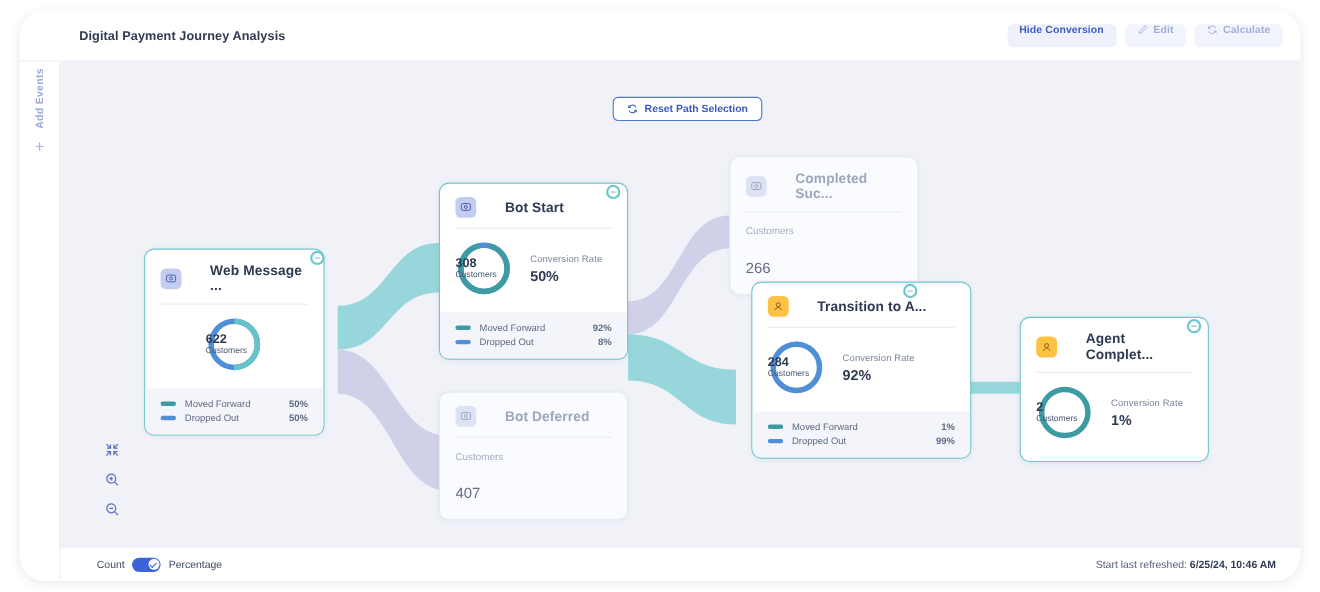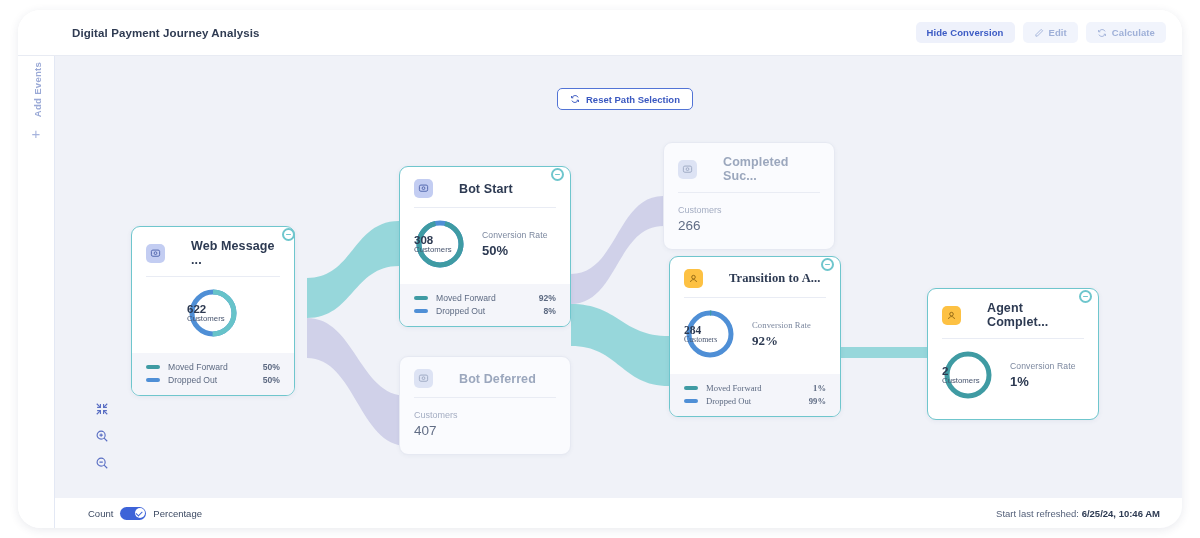--- a/index.html
+++ b/index.html
@@ -24,21 +24,21 @@
     display: flex; align-items: center;
     border-bottom: 1px solid #e8ebf3;
   }
   .hdr-title {
     margin-left: 22px;
     font-size: 11.5px; font-weight: 600; color: #2f3b52; letter-spacing: .1px; padding-left: 32px;
   }
   .hdr-btns { margin-left: auto; margin-right: 16px; display: flex; gap: 8px; align-items: center; }
   .btn {
     height: 21px; border-radius: 5px;
-    display: flex; align-items: center; gap: 5px;
+    display: flex; align-items: flex-start; gap: 5px;
     padding: 0 11px;
     font-size: 9.5px; font-weight: 700; letter-spacing: .1px;
     background: #eef1fb; color: #3c5bc4;
     border: none; cursor: pointer; white-space: nowrap;
   }
   .btn.muted { color: #9fb0d8; background: #f1f4fc; font-weight: 700; }
   .btn svg { width: 10px; height: 10px; flex: 0 0 auto; }
   
   .rail {
     position: absolute; left: 0; top: 46px; width: 37px; bottom: 0;
@@ -116,21 +116,21 @@
   .conv-val { font-size: 13px; font-weight: 700; color: #2d3a52; margin-top: 3px; }
   
   .node-legend { background: #f4f5fa; padding: 9px 14px 10px; }
   .leg-row { display: flex; align-items: center; font-size: 8.6px; color: #5d6a82; margin-bottom: 3px; }
   .leg-row:last-child { margin-bottom: 0; }
   .leg-swatch { width: 14px; height: 4px; border-radius: 2px; margin-right: 8px; flex: 0 0 auto; }
   .leg-pct { margin-left: auto; font-weight: 600; color: #5d6a82; }
   
   .node-body-dim { padding: 12px 14px 16px; }
   .dim-lbl { font-size: 9px; color: #a4adc2; }
-  .dim-val { font-size: 13.5px; color: #616d85; margin-top: 3px; }
+  .dim-val { font-size: 13.5px; color: #616d85; margin-top: 21px; }
   
   .collapse {
     position: absolute; width: 13px; height: 13px; border-radius: 50%;
     background: #ffffff; border: 2px solid #6fc6cd;
     display: flex; align-items: center; justify-content: center;
     cursor: pointer; z-index: 6;
   }
   .collapse::after { content: ""; width: 5px; height: 1.6px; background: #6fc6cd; border-radius: 1px; }
   
   .tools { position: absolute; left: 40px; bottom: 58px; display: flex; flex-direction: column; gap: 13px; }
@@ -325,21 +325,21 @@
           </div>
           <div class="node-title dim">Bot Deferred</div>
         </div>
         <div class="node-rule"></div>
         <div class="node-body-dim">
           <div class="dim-lbl">Customers</div>
           <div class="dim-val">407</div>
         </div>
       </div>
 
-      <div class="node active" style="left:614px; top:200px; width:172px;font-family:Liberation Serif, serif;">
+      <div class="node active" style="left:628px; top:200px; width:200px;">
         <div class="node-head">
           <div class="node-ico agent">
             <svg viewBox="0 0 16 16" fill="none" stroke="#8a6110" stroke-width="1.3">
               <circle cx="8" cy="6" r="2.6"></circle>
                 <path d="M3.6 13c.6-2.3 2.4-3.4 4.4-3.4s3.8 1.1 4.4 3.4"></path>
             </svg>
           </div>
           <div class="node-title">Transition to A...</div>
         </div>
         <div class="node-rule"></div>

